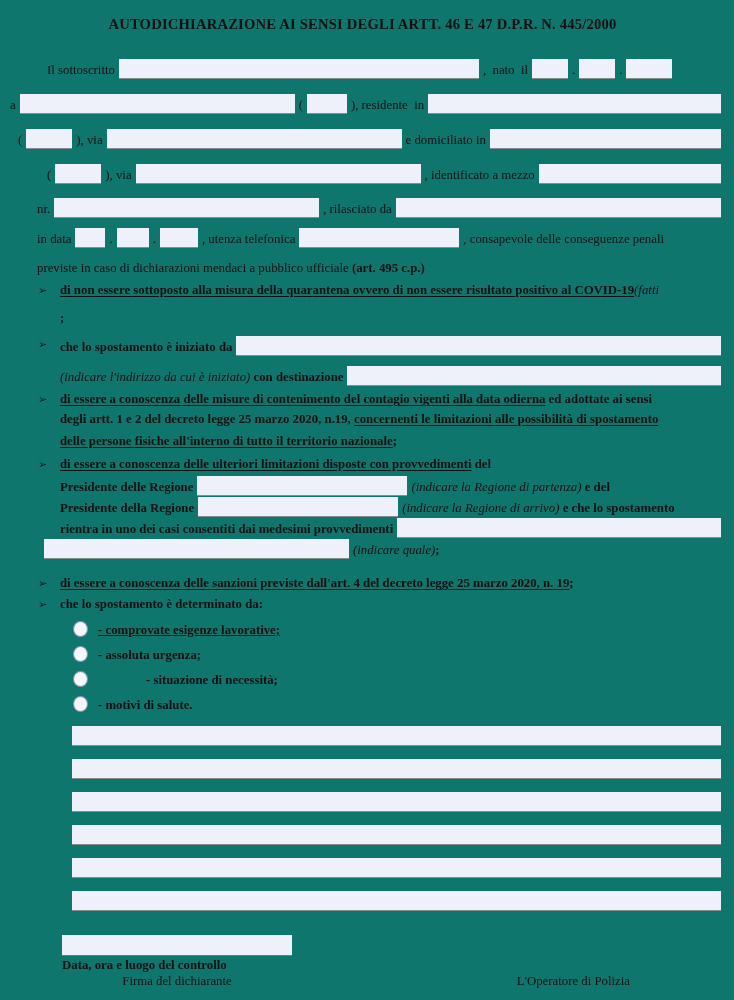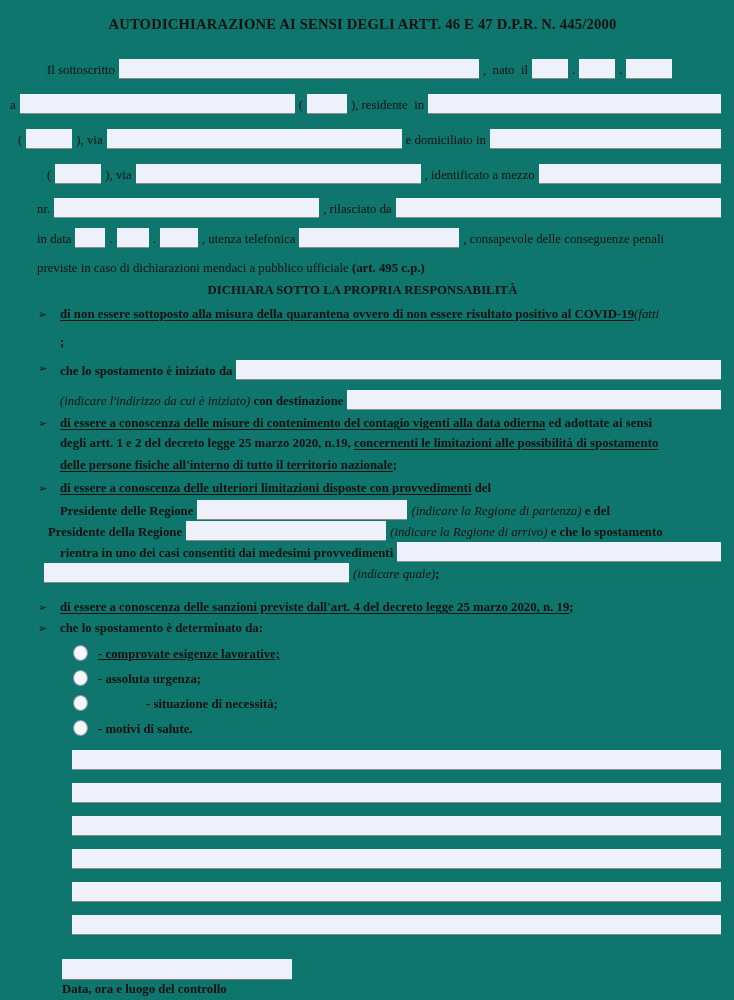--- a/index.html
+++ b/index.html
@@ -88,23 +88,20 @@
         <span class="">.</span>
         <span class="field" style="width: 38px;"></span>
         <span class="">, utenza telefonica</span>
         <span class="field" style="width: 160px;"></span>
         <span class="">, consapevole delle conseguenze penali</span>
       </div>
       <div class="line" style="margin-left: 37px; margin-bottom: 5px;">
         <span class="">previste in caso di dichiarazioni mendaci a pubblico ufficiale </span>
         <span class="b">(art. 495 c.p.)</span>
       </div>
-      <div class="line center" style="margin-bottom: 7px;">
-        <span class="b">DICHIARA SOTTO LA PROPRIA RESPONSABILITÀ</span>
-      </div>
       <div class="line" style="margin-left: 38px; margin-bottom: 11px;">
         <span class="marker">➢</span>
         <span class="b u">di non essere sottoposto alla misura della quarantena ovvero di non essere risultato positivo al COVID-19</span>
         <span class="i">(fatti</span>
       </div>
       <div class="line" style="margin-left: 60px; margin-bottom: 9px;">
         <span class="b">;</span>
       </div>
       <div class="line" style="margin-left: 38px; margin-bottom: 10px;">
         <span class="marker">➢</span>
@@ -133,21 +130,21 @@
         <span class="marker">➢</span>
         <span class="b u">di essere a conoscenza delle ulteriori limitazioni disposte con provvedimenti</span>
         <span class="b"> del</span>
       </div>
       <div class="line" style="margin-left: 60px; margin-bottom: 1px;">
         <span class="b">Presidente delle Regione</span>
         <span class="field" style="width: 210px;"></span>
         <span class="i">(indicare la Regione di partenza)</span>
         <span class="b"> e del</span>
       </div>
-      <div class="line" style="margin-left: 48px; margin-bottom: 1px;">
+      <div class="line" style="margin-left: 60px; margin-bottom: 1px;">
         <span class="b">Presidente della Regione</span>
         <span class="field" style="width: 200px;"></span>
         <span class="i">(indicare la Regione di arrivo)</span>
         <span class="b"> e che lo spostamento</span>
       </div>
       <div class="line" style="margin-left: 60px; margin-bottom: 1px;">
         <span class="b">rientra in uno dei casi consentiti dai medesimi provvedimenti</span>
         <span class="field fill"></span>
       </div>
       <div class="line" style="margin-left: 40px; margin-bottom: 16px;">

